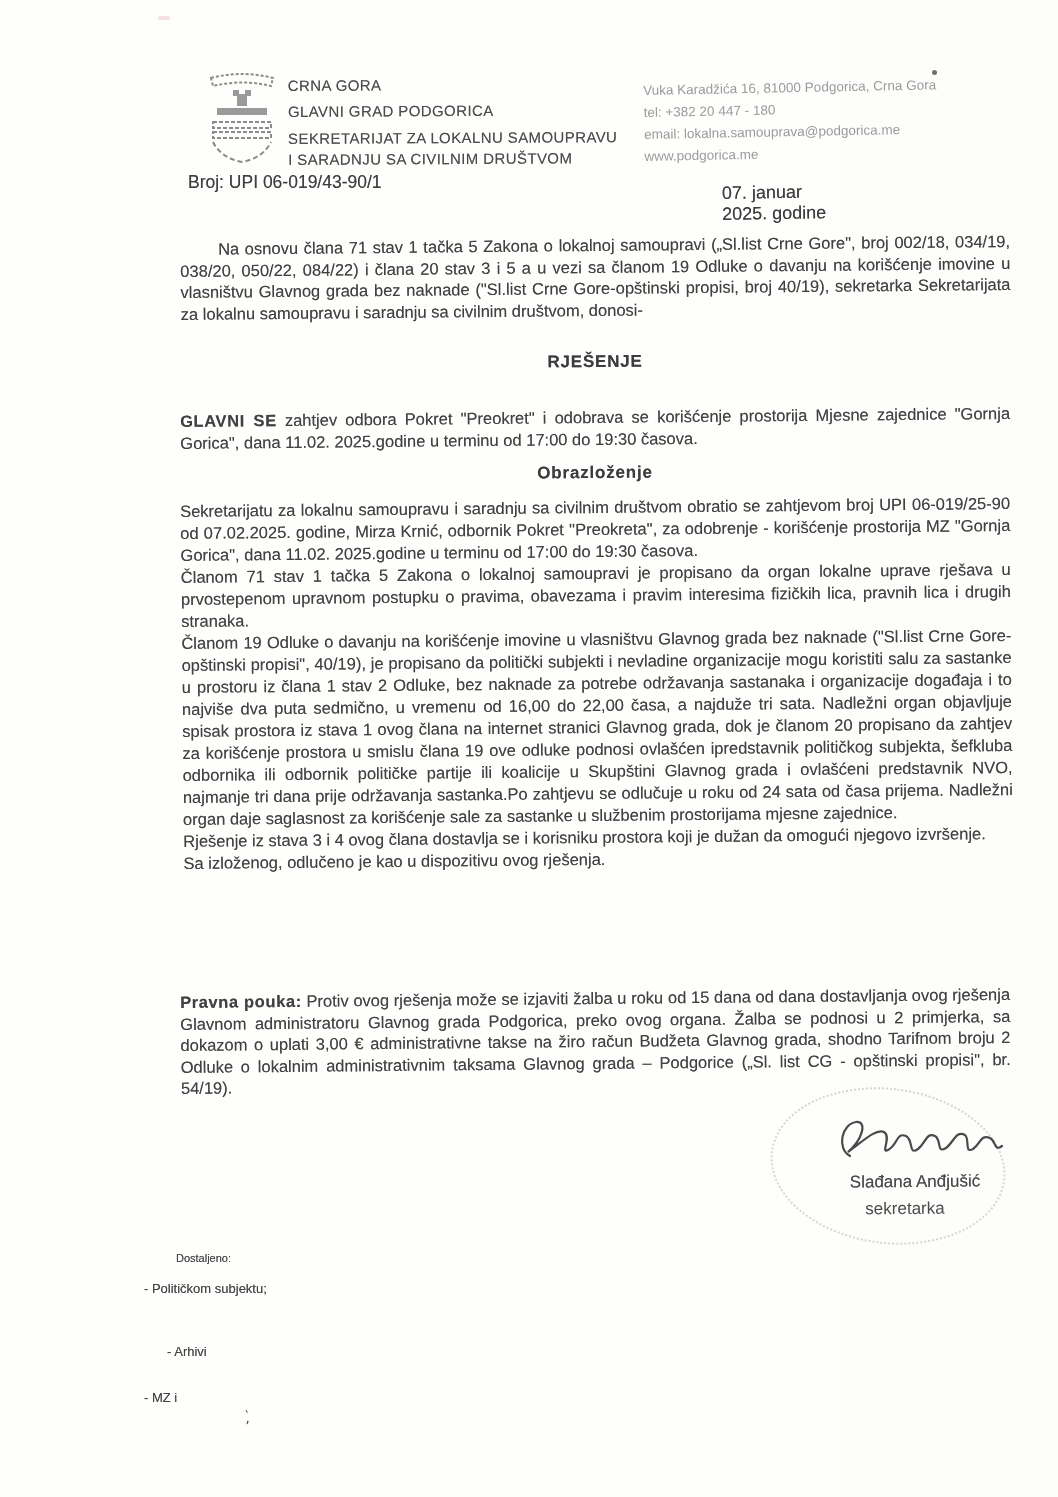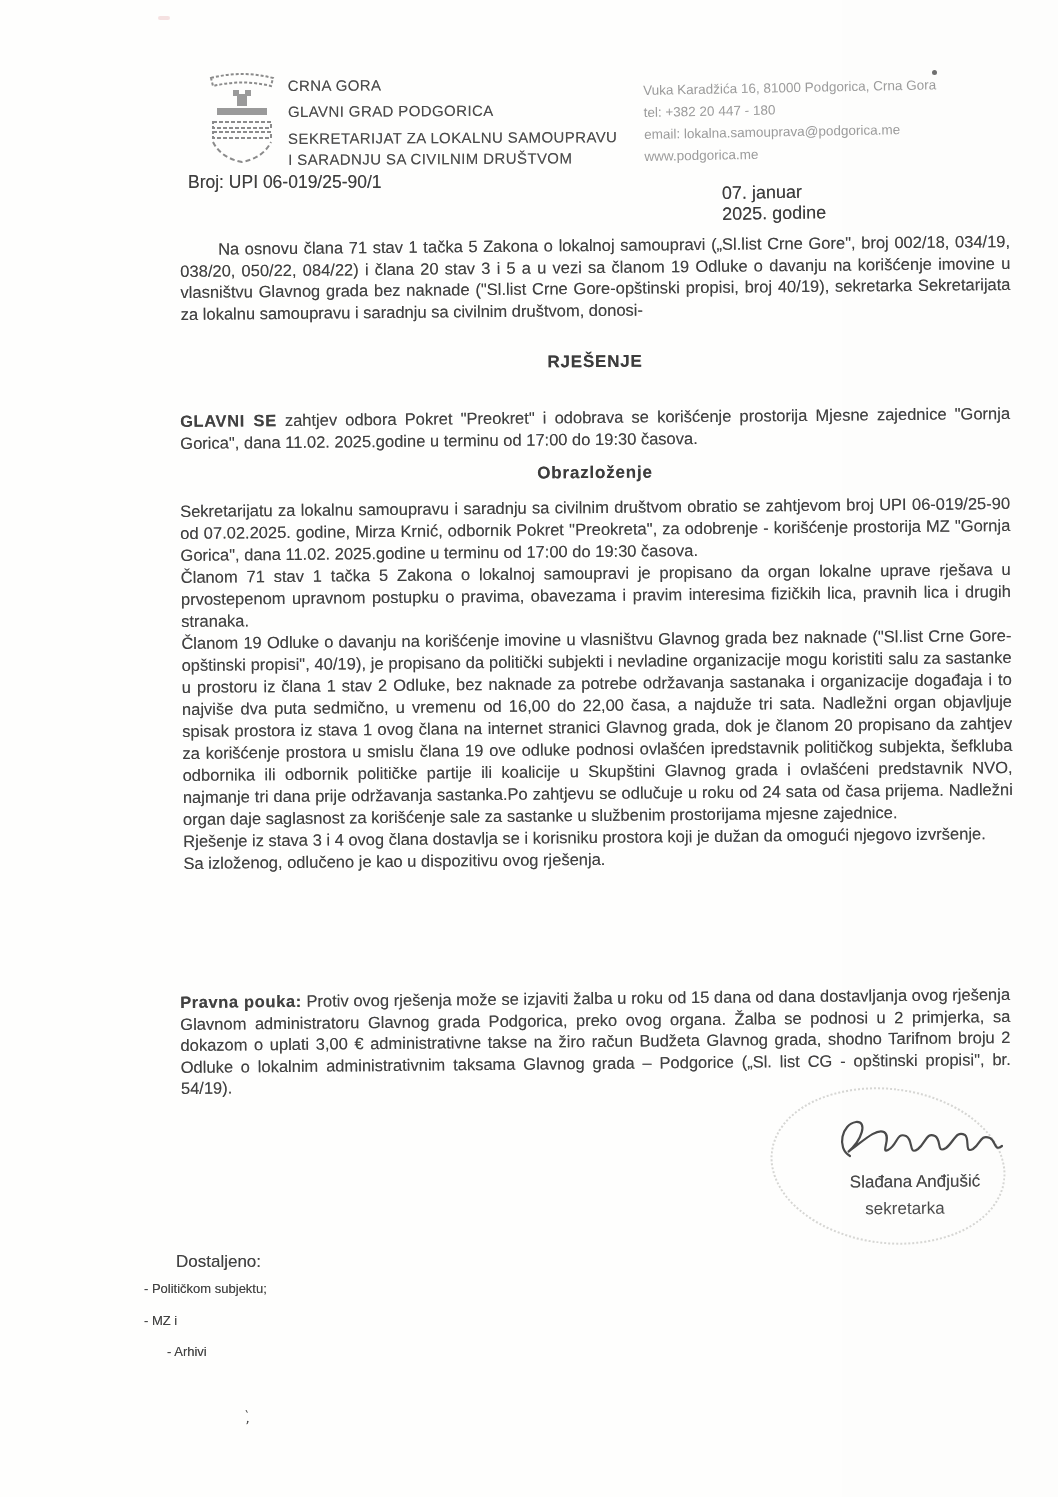--- a/index.html
+++ b/index.html
@@ -149,33 +149,33 @@
     text-align: center;
     font-size: 17px;
     color: #4c4c4c;
     transform: rotate(-0.5deg);
   }
   
   .dist-title {
     position: absolute;
     left: 176px;
     top: 1252px;
-    font-size: 17px;
+    font-size: 11px;
     color: #424242;
     text-shadow: 0 0 0.5px rgba(62,62,62,0.55);
   }
   .dist-item {
     position: absolute;
     left: 144px;
     font-size: 13px;
     color: #424242;
     text-shadow: 0 0 0.5px rgba(62,62,62,0.55);
   }
   .dist-item.i0 { top: 1281px; }
-  .dist-item.i1 { top: 1313px; text-align: right; }
+  .dist-item.i1 { top: 1390px; text-align: right; }
   .dist-item.i2 { top: 1344px; margin-left: 23px; }
   
   .speck1 {
     position: absolute; left: 243px; top: 1408px; width: 9px; height: 14px;
     color: #3a3a3a; font-size: 15px; transform: rotate(20deg);
   }
   .speck2 {
     position: absolute; left: 932px; top: 70px; width: 5px; height: 5px;
     background: #6f6f6f; border-radius: 50%;
   }
@@ -213,21 +213,21 @@
     <div>I SARADNJU SA CIVILNIM DRUŠTVOM</div>
   </div>
 
   <div class="contact-block">
     <div>Vuka Karadžića 16, 81000 Podgorica, Crna Gora</div>
     <div>tel: +382 20 447 - 180</div>
     <div>email: lokalna.samouprava@podgorica.me</div>
     <div>www.podgorica.me</div>
   </div>
 
-  <div class="doc-number">Broj: UPI 06-019/25-90/1</div>
+  <div class="doc-number">Broj: UPI 06-019/43-90/1</div>
   <div class="doc-date">07. januar 2025. godine</div>
 
   <p class="para indent" style="top:222px;">Na osnovu člana 71 stav 1 tačka 5 Zakona o lokalnoj samoupravi („Sl.list Crne Gore", broj 002/18, 034/19, 038/20, 050/22, 084/22) i člana  20 stav 3 i 5 a u vezi sa članom 19  Odluke o davanju na korišćenje imovine u vlasništvu Glavnog grada bez naknade ("Sl.list Crne Gore-opštinski propisi, broj 40/19), sekretarka Sekretarijata za lokalnu samoupravu i saradnju sa civilnim društvom, donosi-</p>
 
   <div class="center-title" style="top:352px;">RJEŠENJE</div>
 
   <p class="para" style="top:394px;"><span class="lead">GLAVNI SE</span><span> zahtjev odbora Pokret "Preokret" i odobrava se korišćenje prostorija Mjesne zajednice "Gornja Gorica", dana 11.02. 2025.godine u terminu od  17:00 do 19:30 časova.</span></p>
 
   <div class="center-title" style="top:463px;">Obrazloženje</div>
 

